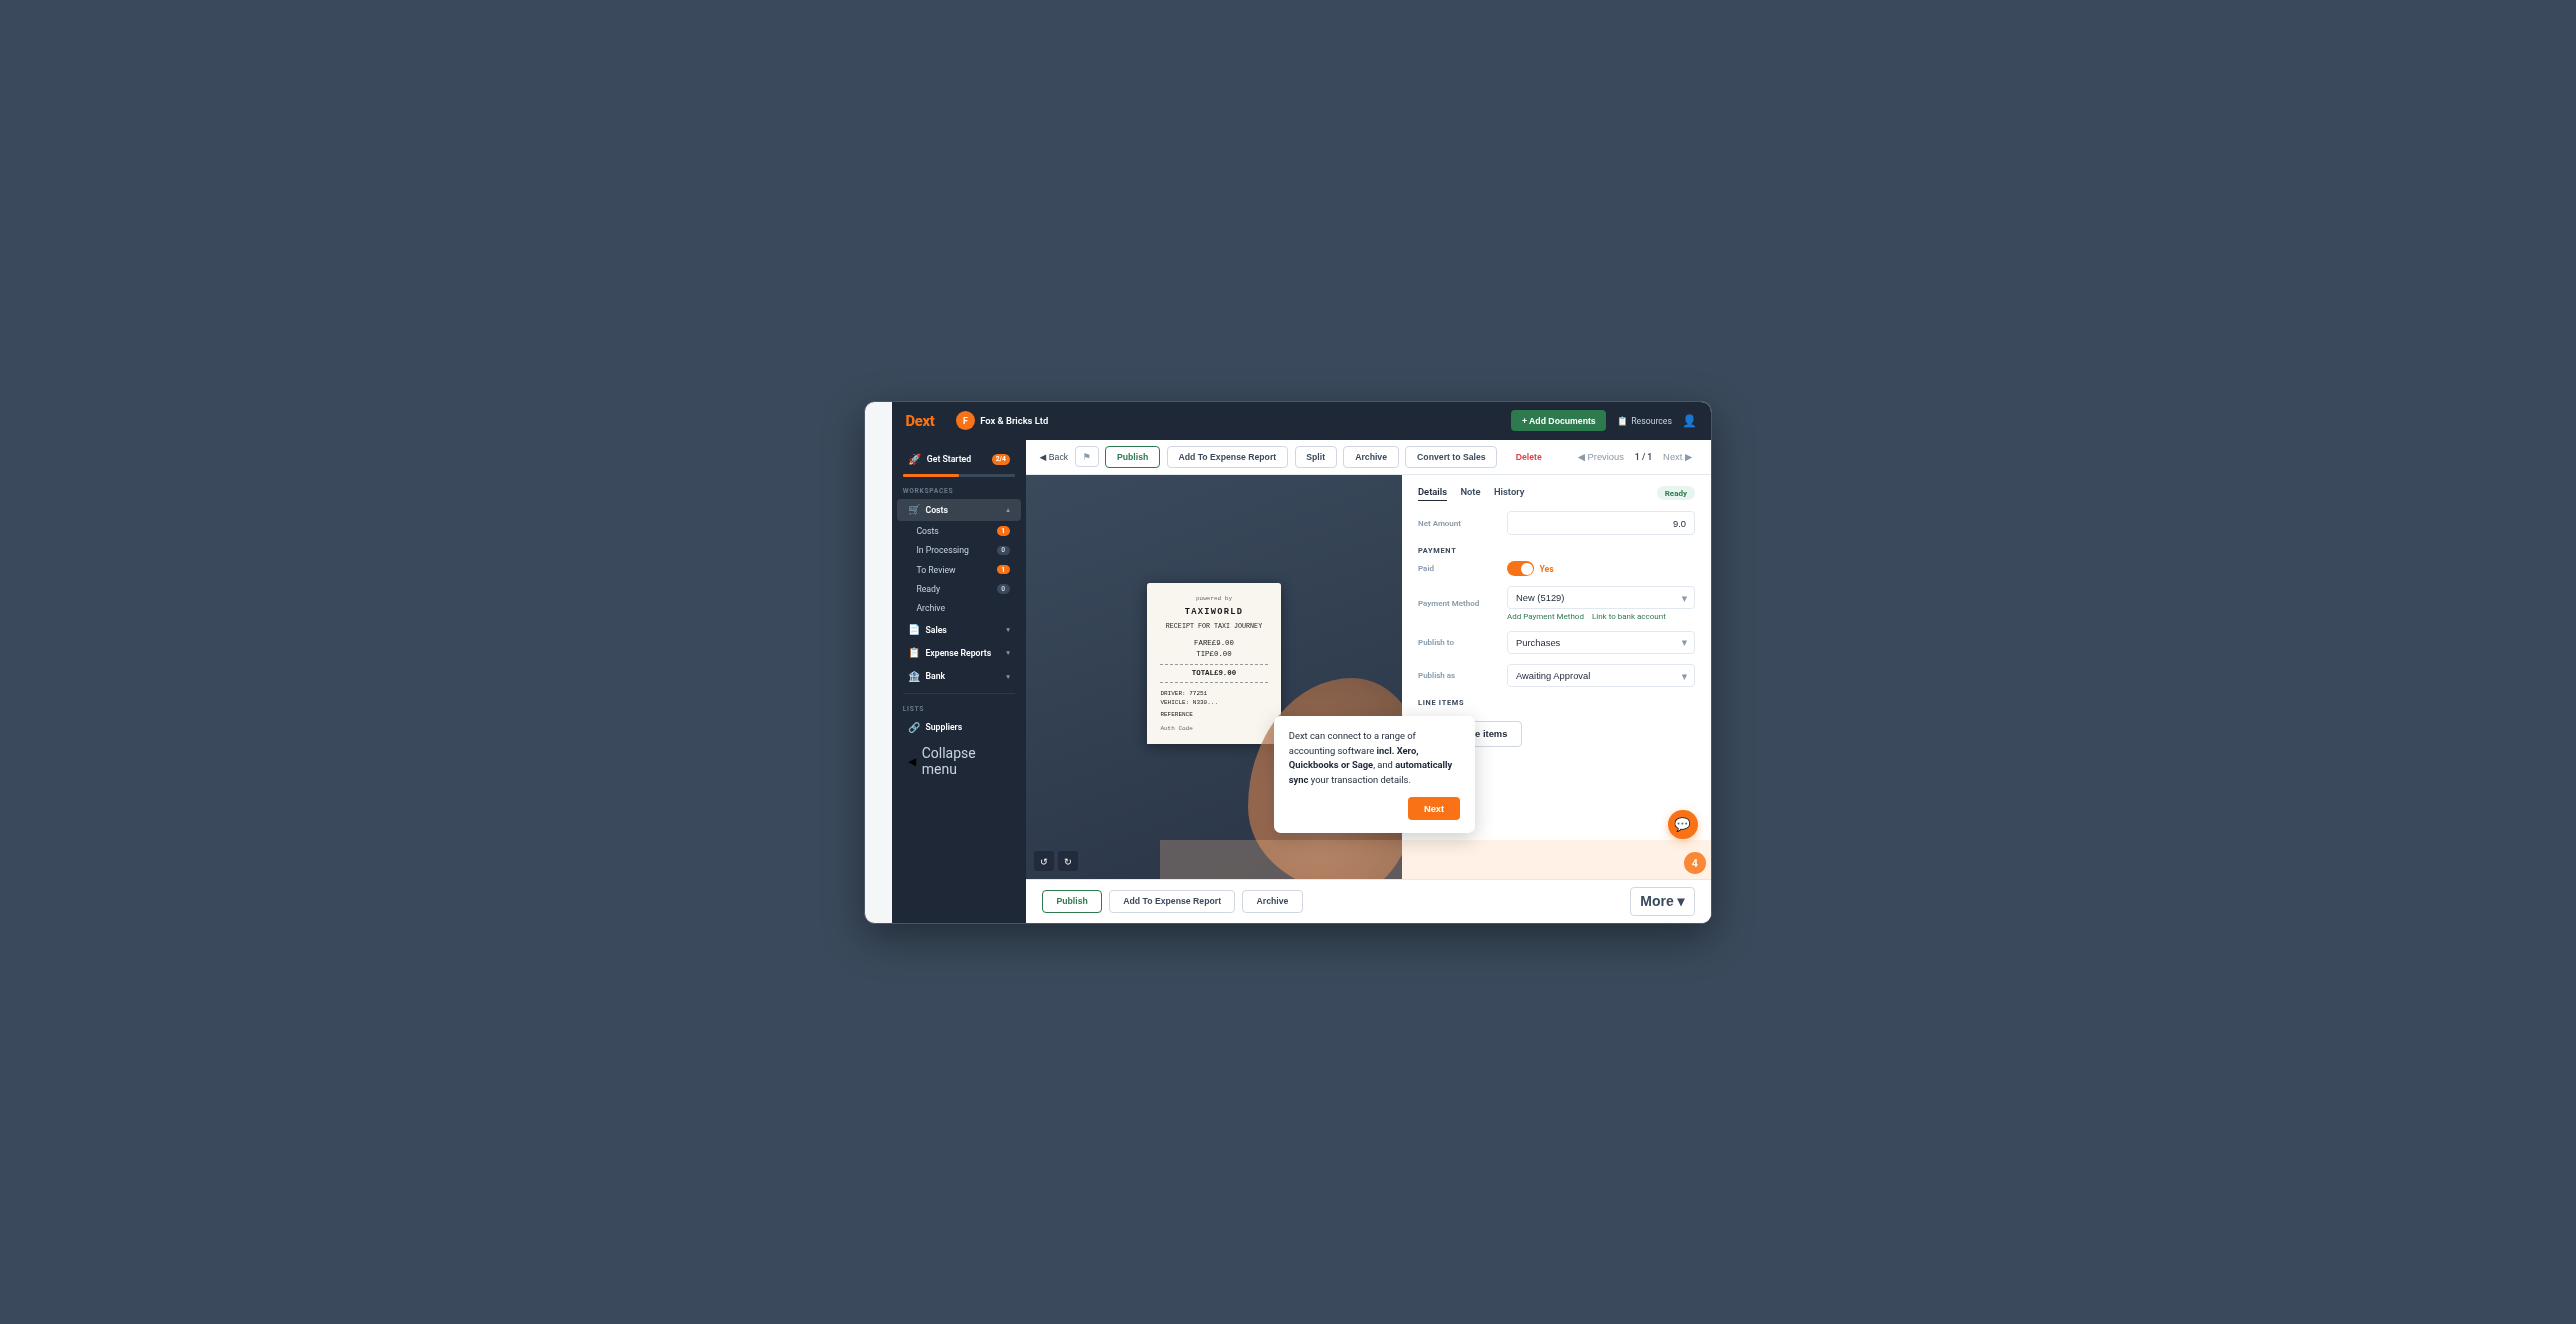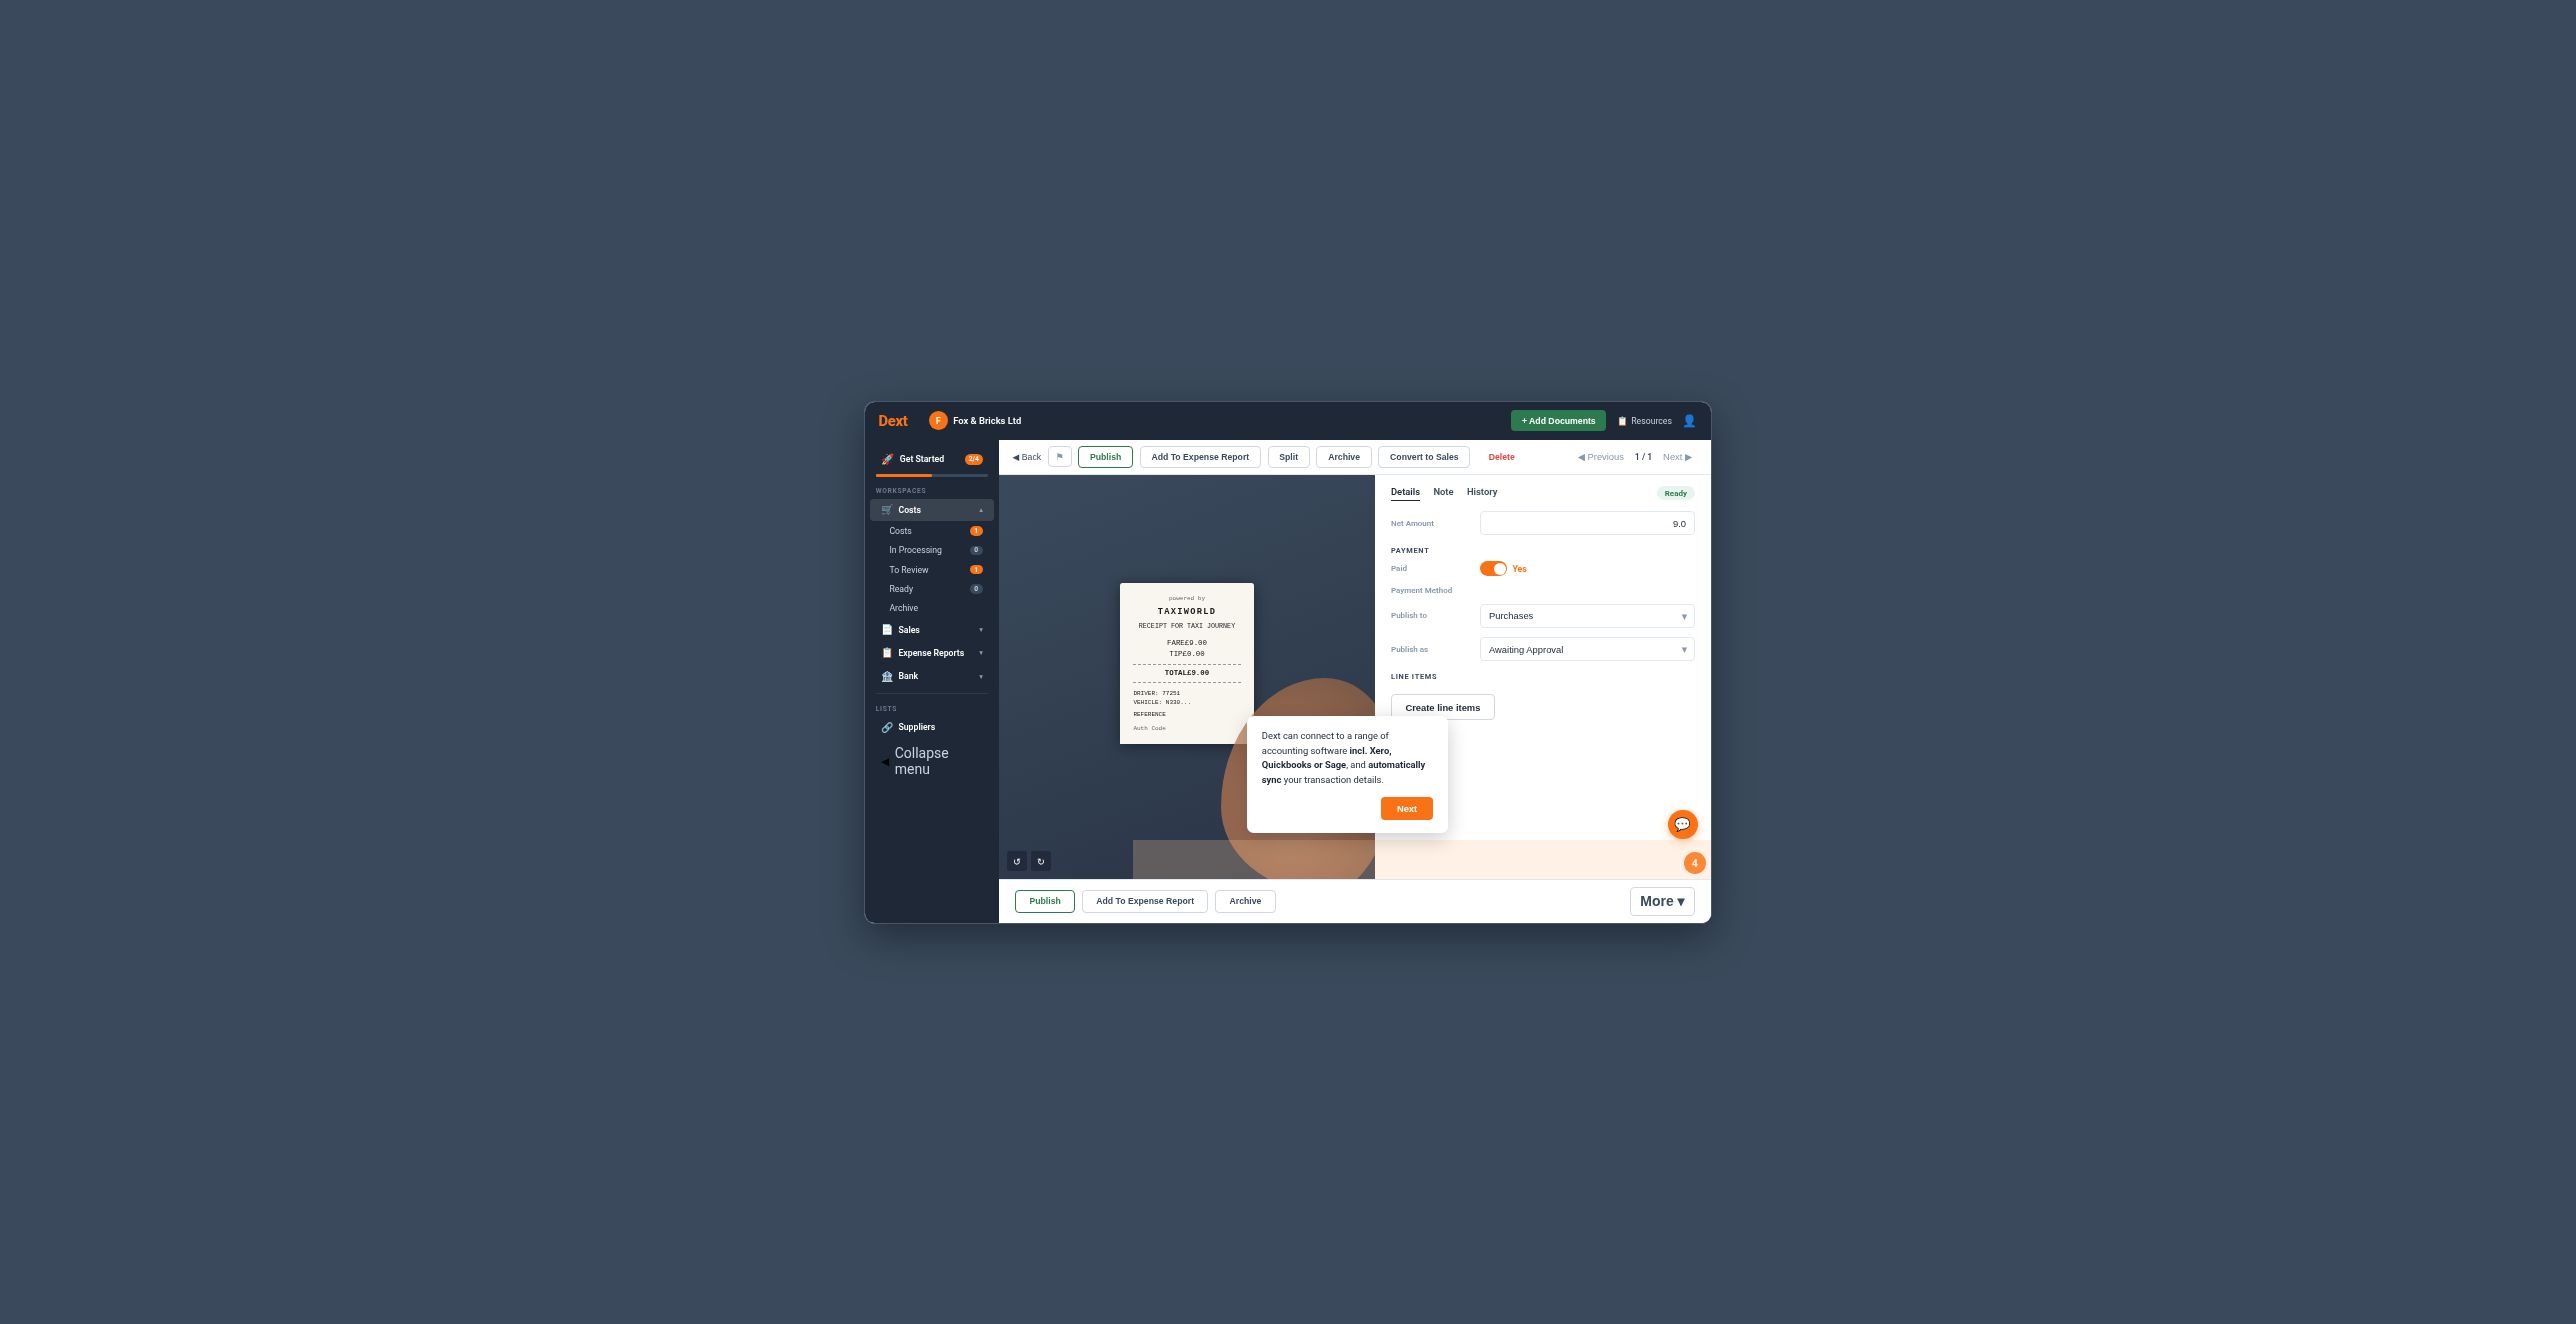--- a/index.html
+++ b/index.html
@@ -15,20 +15,21 @@
     .app-frame {
       width: 848px;
       height: 523px;
       background: #f4f6f8;
       border-radius: 10.7px;
       overflow: hidden;
       display: flex;
       flex-direction: column;
       box-shadow: 0 13.4px 40px rgba(0,0,0,0.4);
       border: 1.3px solid #4a5568;
+      padding-left: 27px;
     }
     
     .top-bar {
       background: #1e2837;
       height: 38px;
       display: flex;
       align-items: center;
       padding: 0 13.4px;
       gap: 8px;
       flex-shrink: 0;
@@ -787,20 +788,31 @@
             <span class="field-row-label">Paid</span>
             <div class="field-row-value" style="display:flex; align-items:center; gap:5.4px;">
               <div class="toggle-switch"></div>
               <span class="toggle-yes">Yes</span>
             </div>
           </div>
 
           
           <div class="field-row">
             <span class="field-row-label">Payment Method</span>
+            <div class="field-row-value">
+              <div class="select-wrapper">
+                <select class="select-field">
+                  <option value="New (5129)">New (5129)</option>
+                </select>
+              </div>
+              <div class="payment-links">
+                <a class="payment-link">Add Payment Method</a>
+                <a class="payment-link">Link to bank account</a>
+              </div>
+            </div>
           </div>
 
           
           <div class="field-row">
             <span class="field-row-label">Publish to</span>
             <div class="field-row-value">
               <div class="select-wrapper">
                 <select class="select-field">
                   <option value="Purchases">Purchases</option>
                 </select>

